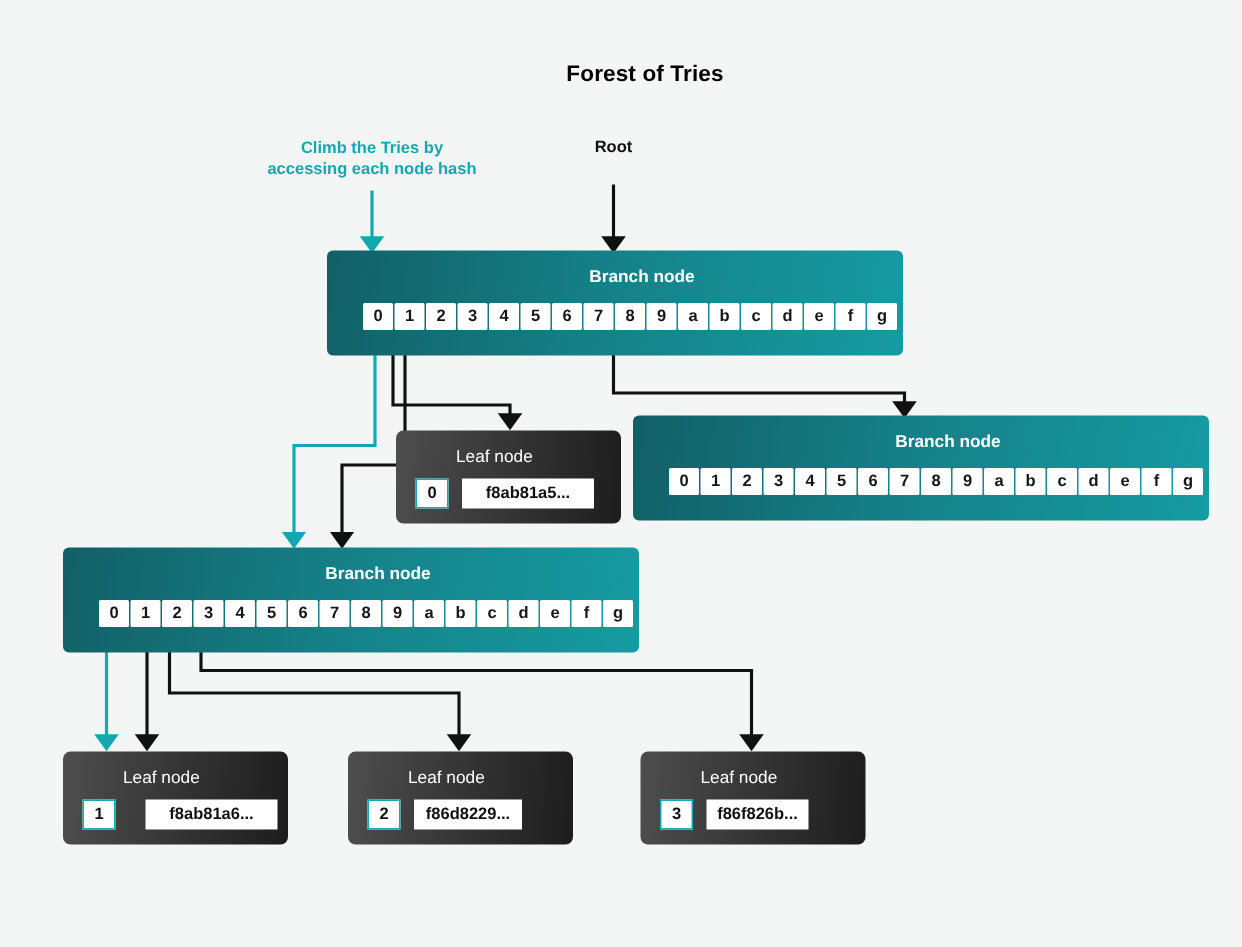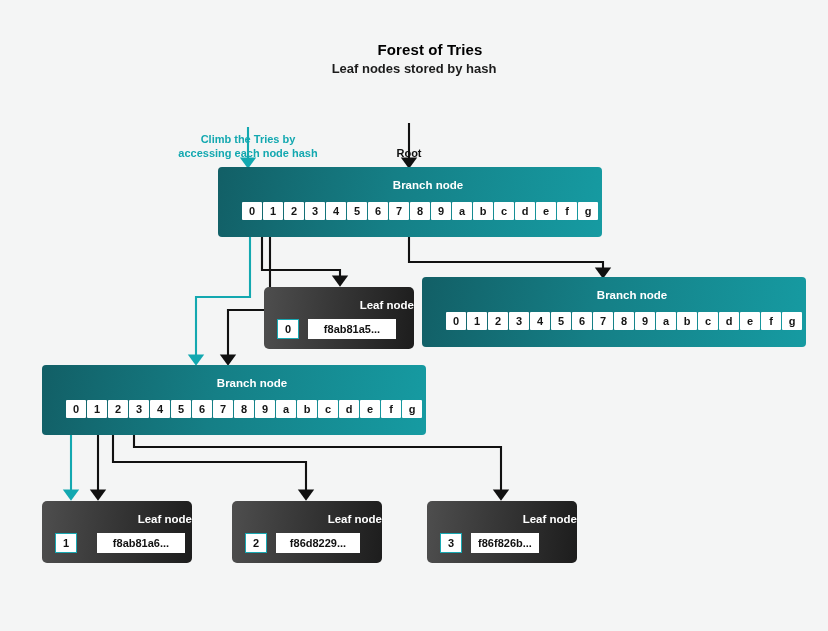--- a/index.html
+++ b/index.html
@@ -54,21 +54,20 @@
 
   
   .annot {
     position: absolute;
     font-size: 11px;
     font-weight: bold;
     line-height: 14px;
     text-align: center;
     z-index: 4;
     white-space: pre-line;
-    margin-top: 40px;
   }
   .annot.teal  { color: #13a8b0; }
   .annot.black { color: #111111; }
 
   
   .branch {
     position: absolute;
     background: linear-gradient(100deg, #125f66 0%, #157f86 45%, #169ba2 100%);
     border-radius: 4px;
     z-index: 2;
@@ -107,24 +106,25 @@
   .leaf {
     position: absolute;
     background: linear-gradient(95deg, #4e4e4e 0%, #3a3a3a 40%, #1d1d1d 100%);
     border-radius: 5px;
     z-index: 2;
   }
   .leaf .node-label {
     position: absolute;
     left: 0; top: 12px;
     width: 100%;
-    text-align: right;
+    text-align: left;
     font-size: 11.5px;
-    font-weight: bold;
+    font-weight: normal;
     color: #ffffff;
+    padding-left: 40px;
   }
   .leaf-row {
     position: absolute;
     left: 13px;
     top: 32px;
     display: flex;
     align-items: center;
     gap: 9px;
   }
   .leaf-idx {
@@ -152,25 +152,24 @@
     line-height: 1;
     padding: 0 6px;
   }
 </style>
 </head>
 <body>
 
 <div id="stage">
 
   <div class="title-main">Forest of Tries</div>
-  <div class="title-sub">Leaf nodes stored by hash</div>
 
   <div class="annot teal" style="left:148px; top:92px; width:200px;">Climb the Tries by
 accessing each node hash</div>
-  <div class="annot black" style="left:369px; top:106px; width:80px;">Root</div>
+  <div class="annot black" style="left:369px; top:91px; width:80px;">Root</div>
 
   <svg id="wires" viewBox="0 0 828 631" width="828" height="631">
     <defs>
       <marker id="ahB" markerWidth="9" markerHeight="9" refX="1.2" refY="4.5" orient="auto" markerUnits="strokeWidth">
         <path d="M0,0.6 L0,8.4 L5.4,4.5 z" fill="#111111"></path>
       </marker>
       <marker id="ahT" markerWidth="9" markerHeight="9" refX="1.2" refY="4.5" orient="auto" markerUnits="strokeWidth">
         <path d="M0,0.6 L0,8.4 L5.4,4.5 z" fill="#13a8b0"></path>
       </marker>
     </defs>
@@ -281,21 +280,21 @@
     <div class="leaf-row">
       <div class="leaf-idx">1</div>
       <div class="leaf-hash" style="width:88px;margin-left:11px;">f8ab81a6...</div>
     </div>
   </div>
 
   <div class="leaf" style="left:232px; top:501px; width:150px; height:62px;">
     <div class="node-label">Leaf node</div>
     <div class="leaf-row">
       <div class="leaf-idx">2</div>
-      <div class="leaf-hash" style="width:84px;text-align:right;">f86d8229...</div>
+      <div class="leaf-hash" style="width:72px;text-align:right;">f86d8229...</div>
     </div>
   </div>
 
   <div class="leaf" style="left:427px; top:501px; width:150px; height:62px;">
     <div class="node-label">Leaf node</div>
     <div class="leaf-row">
       <div class="leaf-idx">3</div>
       <div class="leaf-hash" style="width:68px;">f86f826b...</div>
     </div>
   </div>

